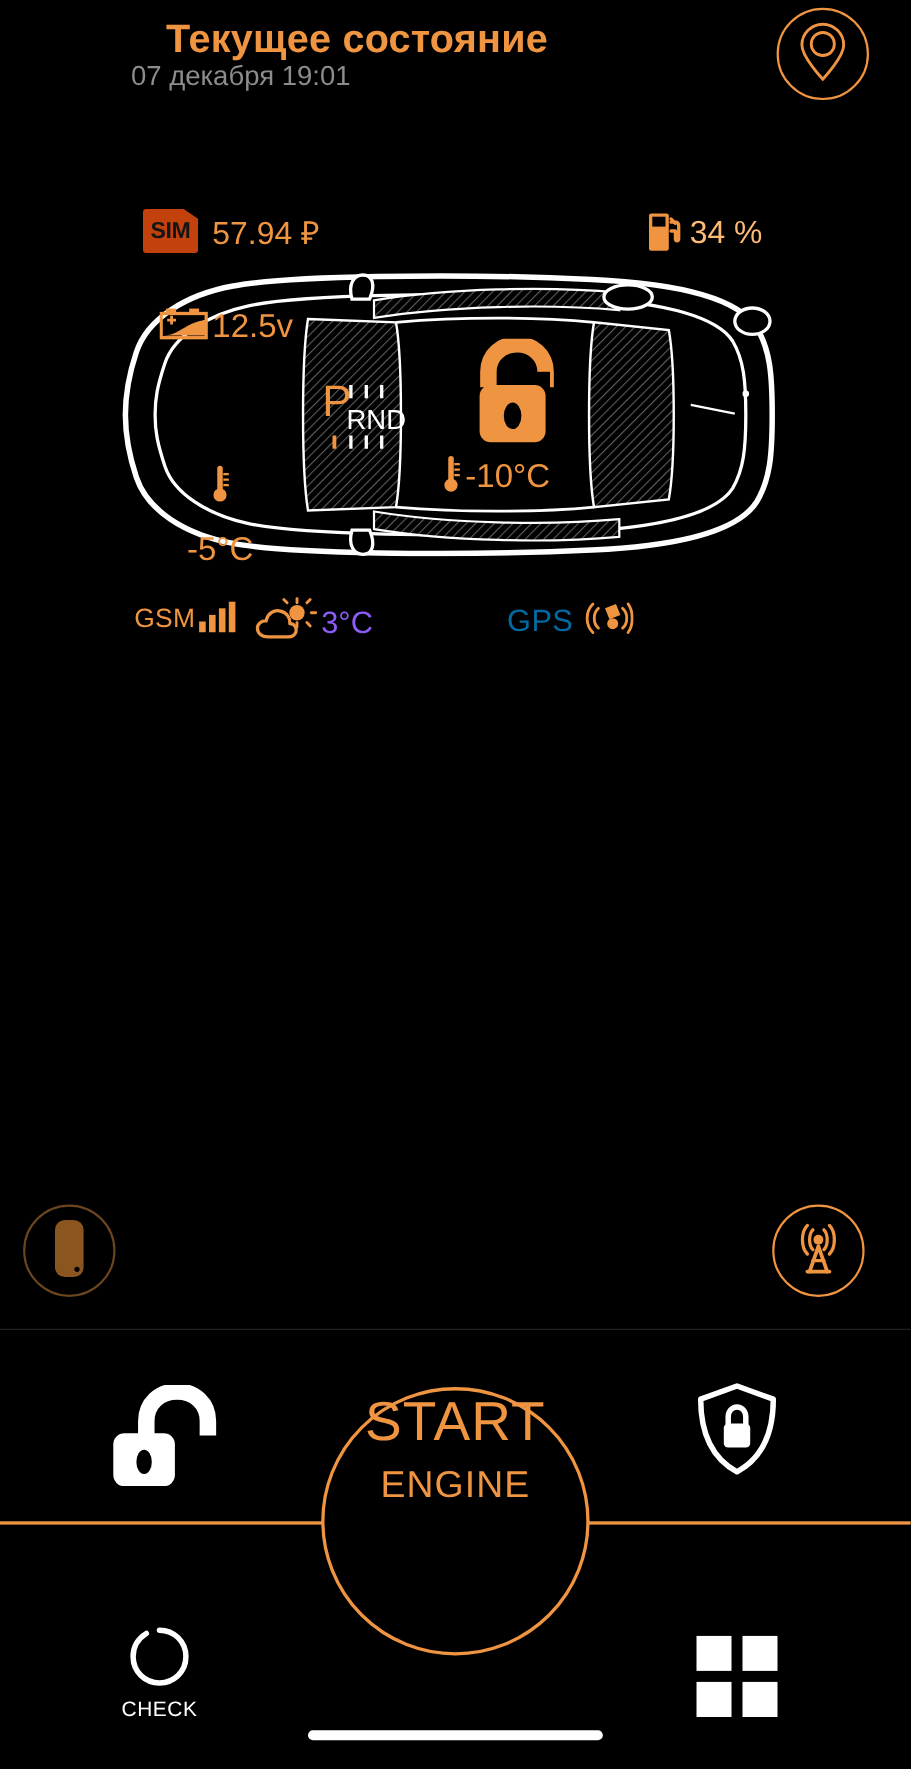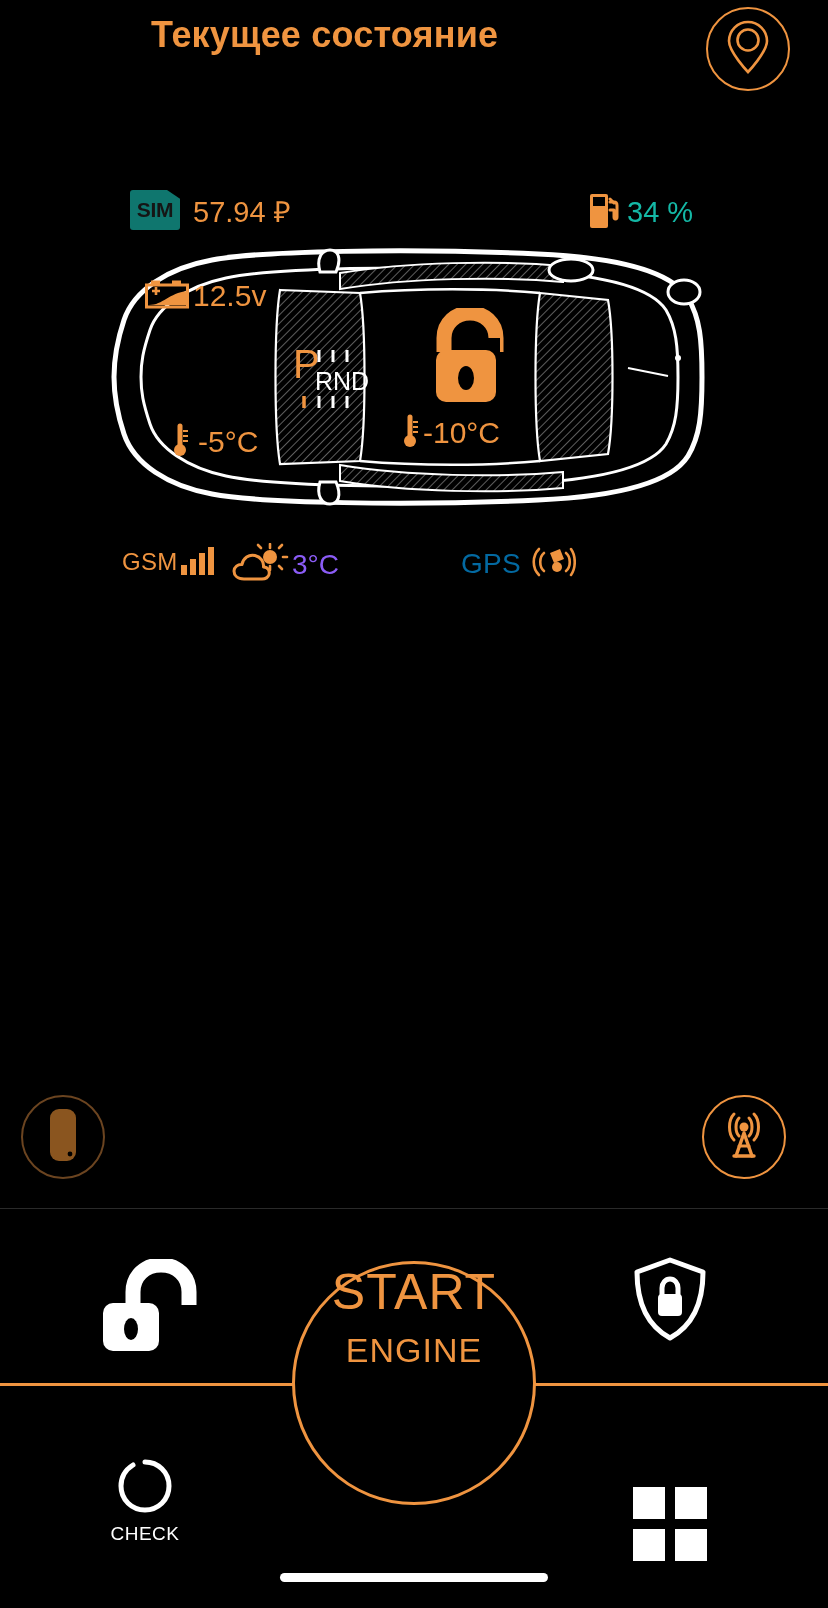--- a/index.html
+++ b/index.html
@@ -35,40 +35,40 @@
     border:2.5px solid #ef9440;
     display:flex; align-items:center; justify-content:center;
   }
 
   
   .status-row{
     position:absolute; left:0; top:190px; width:828px; height:48px;
   }
   .sim-group{ position:absolute; left:130px; top:0; display:flex; align-items:center; gap:13px;}
   .sim-badge{
-    width:50px; height:40px; background:#0f766e; color:#151515;
+    width:50px; height:40px; background:#c2410c; color:#151515;
     font-size:21px; font-weight:bold; letter-spacing:-0.3px;
     display:flex; align-items:center; justify-content:center;
     border-radius:3px;
     clip-path:polygon(0 0, 74% 0, 100% 22%, 100% 100%, 0 100%);
   }
   .sim-value{ font-size:29px; color:#ef9440; }
   .fuel-group{ position:absolute; left:588px; top:0; display:flex; align-items:center; gap:5px;}
-  .fuel-value{ font-size:29px; color:#14b8a6; }
+  .fuel-value{ font-size:29px; color:#fdba74; }
 
   
   .car-wrap{
     position:absolute; left:108px; top:248px; width:600px; height:258px;text-decoration:underline;
   }
   .car-svg{ position:absolute; left:0; top:0; }
 
   .ov{ position:absolute; display:flex; align-items:center; }
   .ov-batt{ left:37px; top:31px; gap:4px;}
   .ov-batt .txt{ font-size:30px; color:#ef9440; }
-  .ov-eng{ left:62px; top:174px; gap:8px;}
+  .ov-eng{ left:62px; top:174px; gap:20px;flex-direction:column;}
   .ov-eng .txt{ font-size:30px; color:#ef9440; }
   .ov-cab{ left:292px; top:165px; gap:3px;}
   .ov-cab .txt{ font-size:30px; color:#ef9440; }
   .ov-lock{ left:318px; top:60px; }
   .ov-prnd{ left:185px; top:90px; }
 
   
   .signals{
     position:absolute; left:0; top:545px; width:828px; height:45px;
   }
@@ -105,21 +105,21 @@
   }
   .hline{
     position:absolute; top:174px; height:3px; background:#ef9440;
   }
   .hline.l{ left:0; width:297px; }
   .hline.r{ left:531px; width:297px; }
 
   .ctl{ position:absolute; display:flex; flex-direction:column; align-items:center; }
   .ctl-unlock{ left:86px; top:50px; width:120px; }
   .ctl-shield{ left:620px; top:48px; width:100px; }
-  .ctl-check{ left:97px; top:248px; width:96px; }
+  .ctl-check{ left:97px; top:268px; width:96px; }
   .ctl-grid{ left:620px; top:278px; width:100px; }
   .check-label{
     font-size:19px; color:#ffffff; letter-spacing:0.5px; margin-top:4px; font-weight:500;
   }
 
   .start-btn{
     position:absolute; left:292px; top:52px;
     width:244px; height:244px;
     border:3px solid #ef9440; border-radius:50%;
     display:flex; flex-direction:column; align-items:center; justify-content:flex-start;
@@ -133,20 +133,21 @@
     bottom:26px; width:268px; height:9px; border-radius:5px; background:#fff;
   }
 </style>
 </head>
 <body>
 
 <div class="screen">
 
   <div class="header">
     <div class="header-title">Текущее состояние</div>
+    <div class="header-sub">07 декабря 19:01</div>
     <div class="pin-btn">
       <span>
         <svg width="46" height="56" viewBox="0 0 46 56">
           <path d="M23 3 C12.5 3 4 11.5 4 22 C4 33 23 53 23 53 C23 53 42 33 42 22 C42 11.5 33.5 3 23 3 Z" fill="none" stroke="#ef9440" stroke-width="2.6"></path>
           <circle cx="23" cy="21" r="10.5" fill="none" stroke="#ef9440" stroke-width="2.6"></circle>
         </svg>
       </span>
     </div>
   </div>
 

